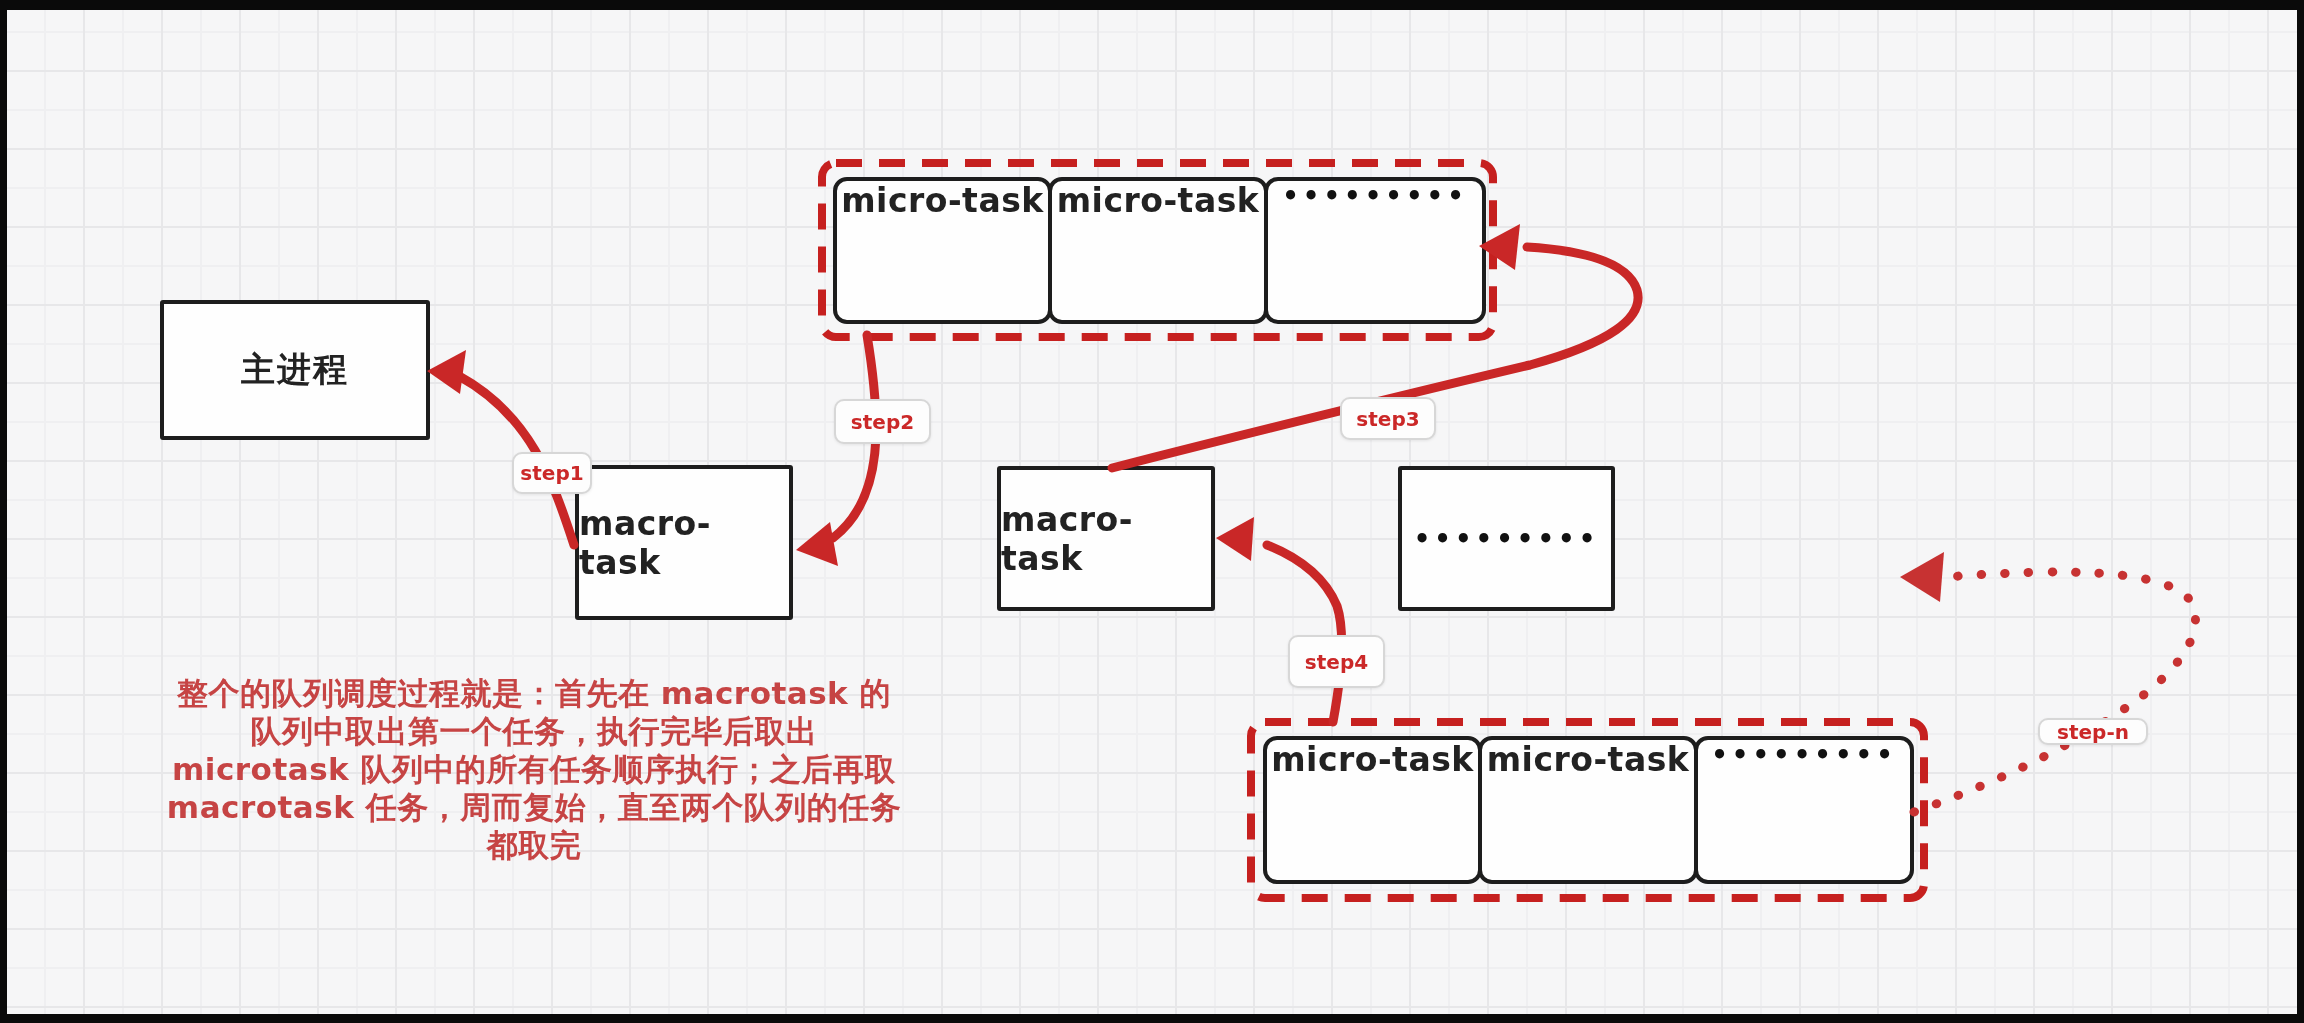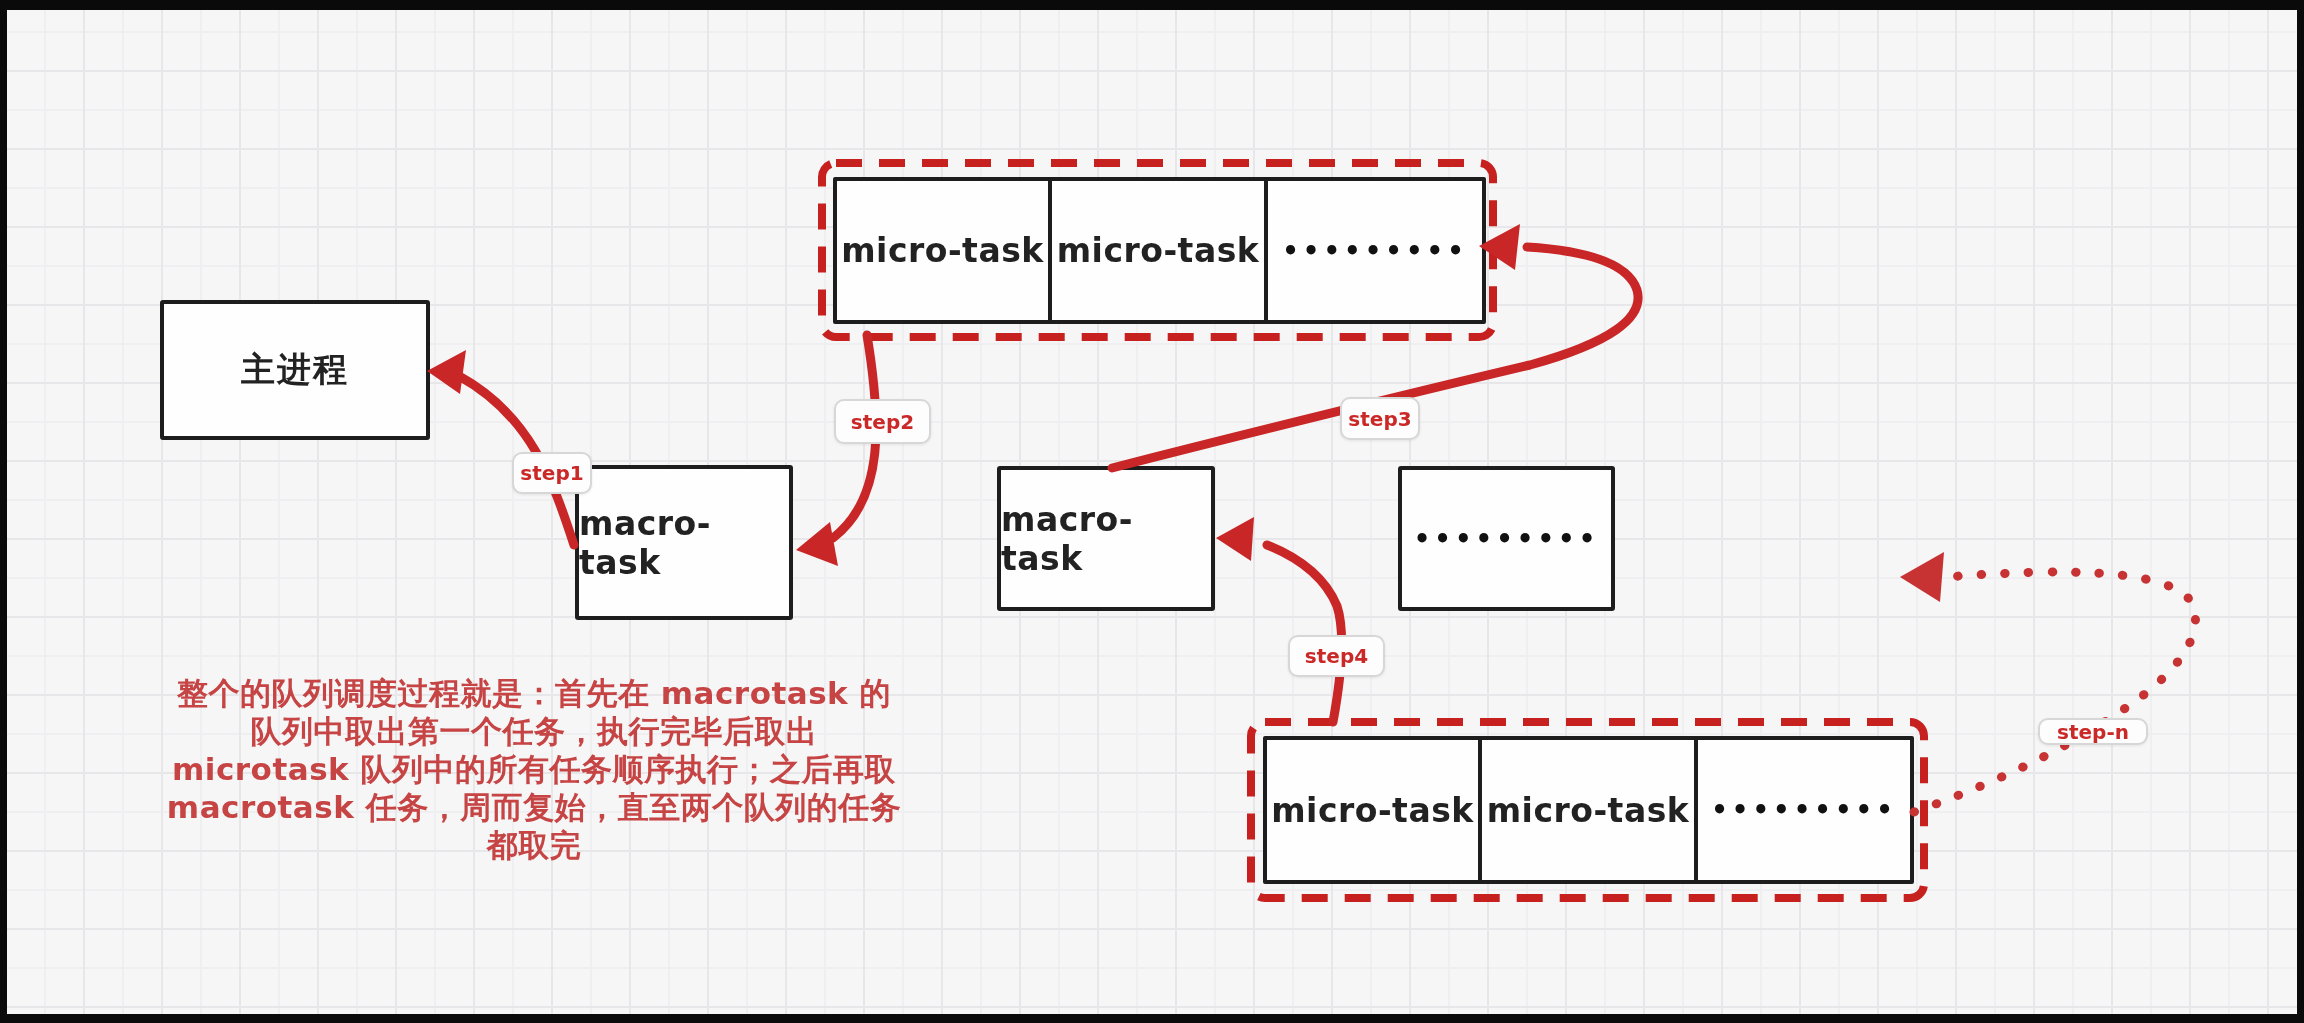--- a/index.html
+++ b/index.html
@@ -40,22 +40,22 @@
     font-size:26px;
     letter-spacing:4px;
     font-weight:700;
     color:#111;
     white-space:nowrap;
   }
   .cellrow{position:absolute;display:flex;z-index:2;}
   .cellrow .cell{
     background:#fefefe;
     border:4px solid #1d1d1d;
-    border-radius:2px;
-    display:flex;align-items:center;justify-content:center;
+    border-radius:14px;
+    display:flex;align-items:flex-start;justify-content:center;
     color:#222;font-size:33px;font-weight:600;letter-spacing:0.5px;
     box-sizing:border-box;
     margin-right:-4px;
   }
   .steplabel{
     position:absolute;
     background:#fdfdfd;
     border:2px solid #d7d7d7;
     border-radius:10px;
     box-shadow:0 1px 3px rgba(0,0,0,0.08);
@@ -158,24 +158,24 @@
         <span class="dots">•••••••••</span>
       </div>
     </div>
 
     <div class="steplabel" style="left:505px;top:442px;width:80px;height:42px;">
       <span>step1</span>
     </div>
     <div class="steplabel" style="left:827px;top:389px;width:97px;height:45px;">
       <span>step2</span>
     </div>
-    <div class="steplabel" style="left:1333px;top:387px;width:80px;height:43px;">
+    <div class="steplabel" style="left:1333px;top:387px;width:96px;height:43px;">
       <span>step3</span>
     </div>
-    <div class="steplabel" style="left:1281px;top:625px;width:97px;height:42px;">
+    <div class="steplabel" style="left:1281px;top:625px;width:97px;height:53px;">
       <span>step4</span>
     </div>
     <div class="steplabel" style="left:2031px;top:708px;width:110px;height:27px;">
       <span>step-n</span>
     </div>
 
     <div id="note">整个的队列调度过程就是：首先在 macrotask 的
 队列中取出第一个任务，执行完毕后取出
 microtask 队列中的所有任务顺序执行；之后再取
 macrotask 任务，周而复始，直至两个队列的任务

